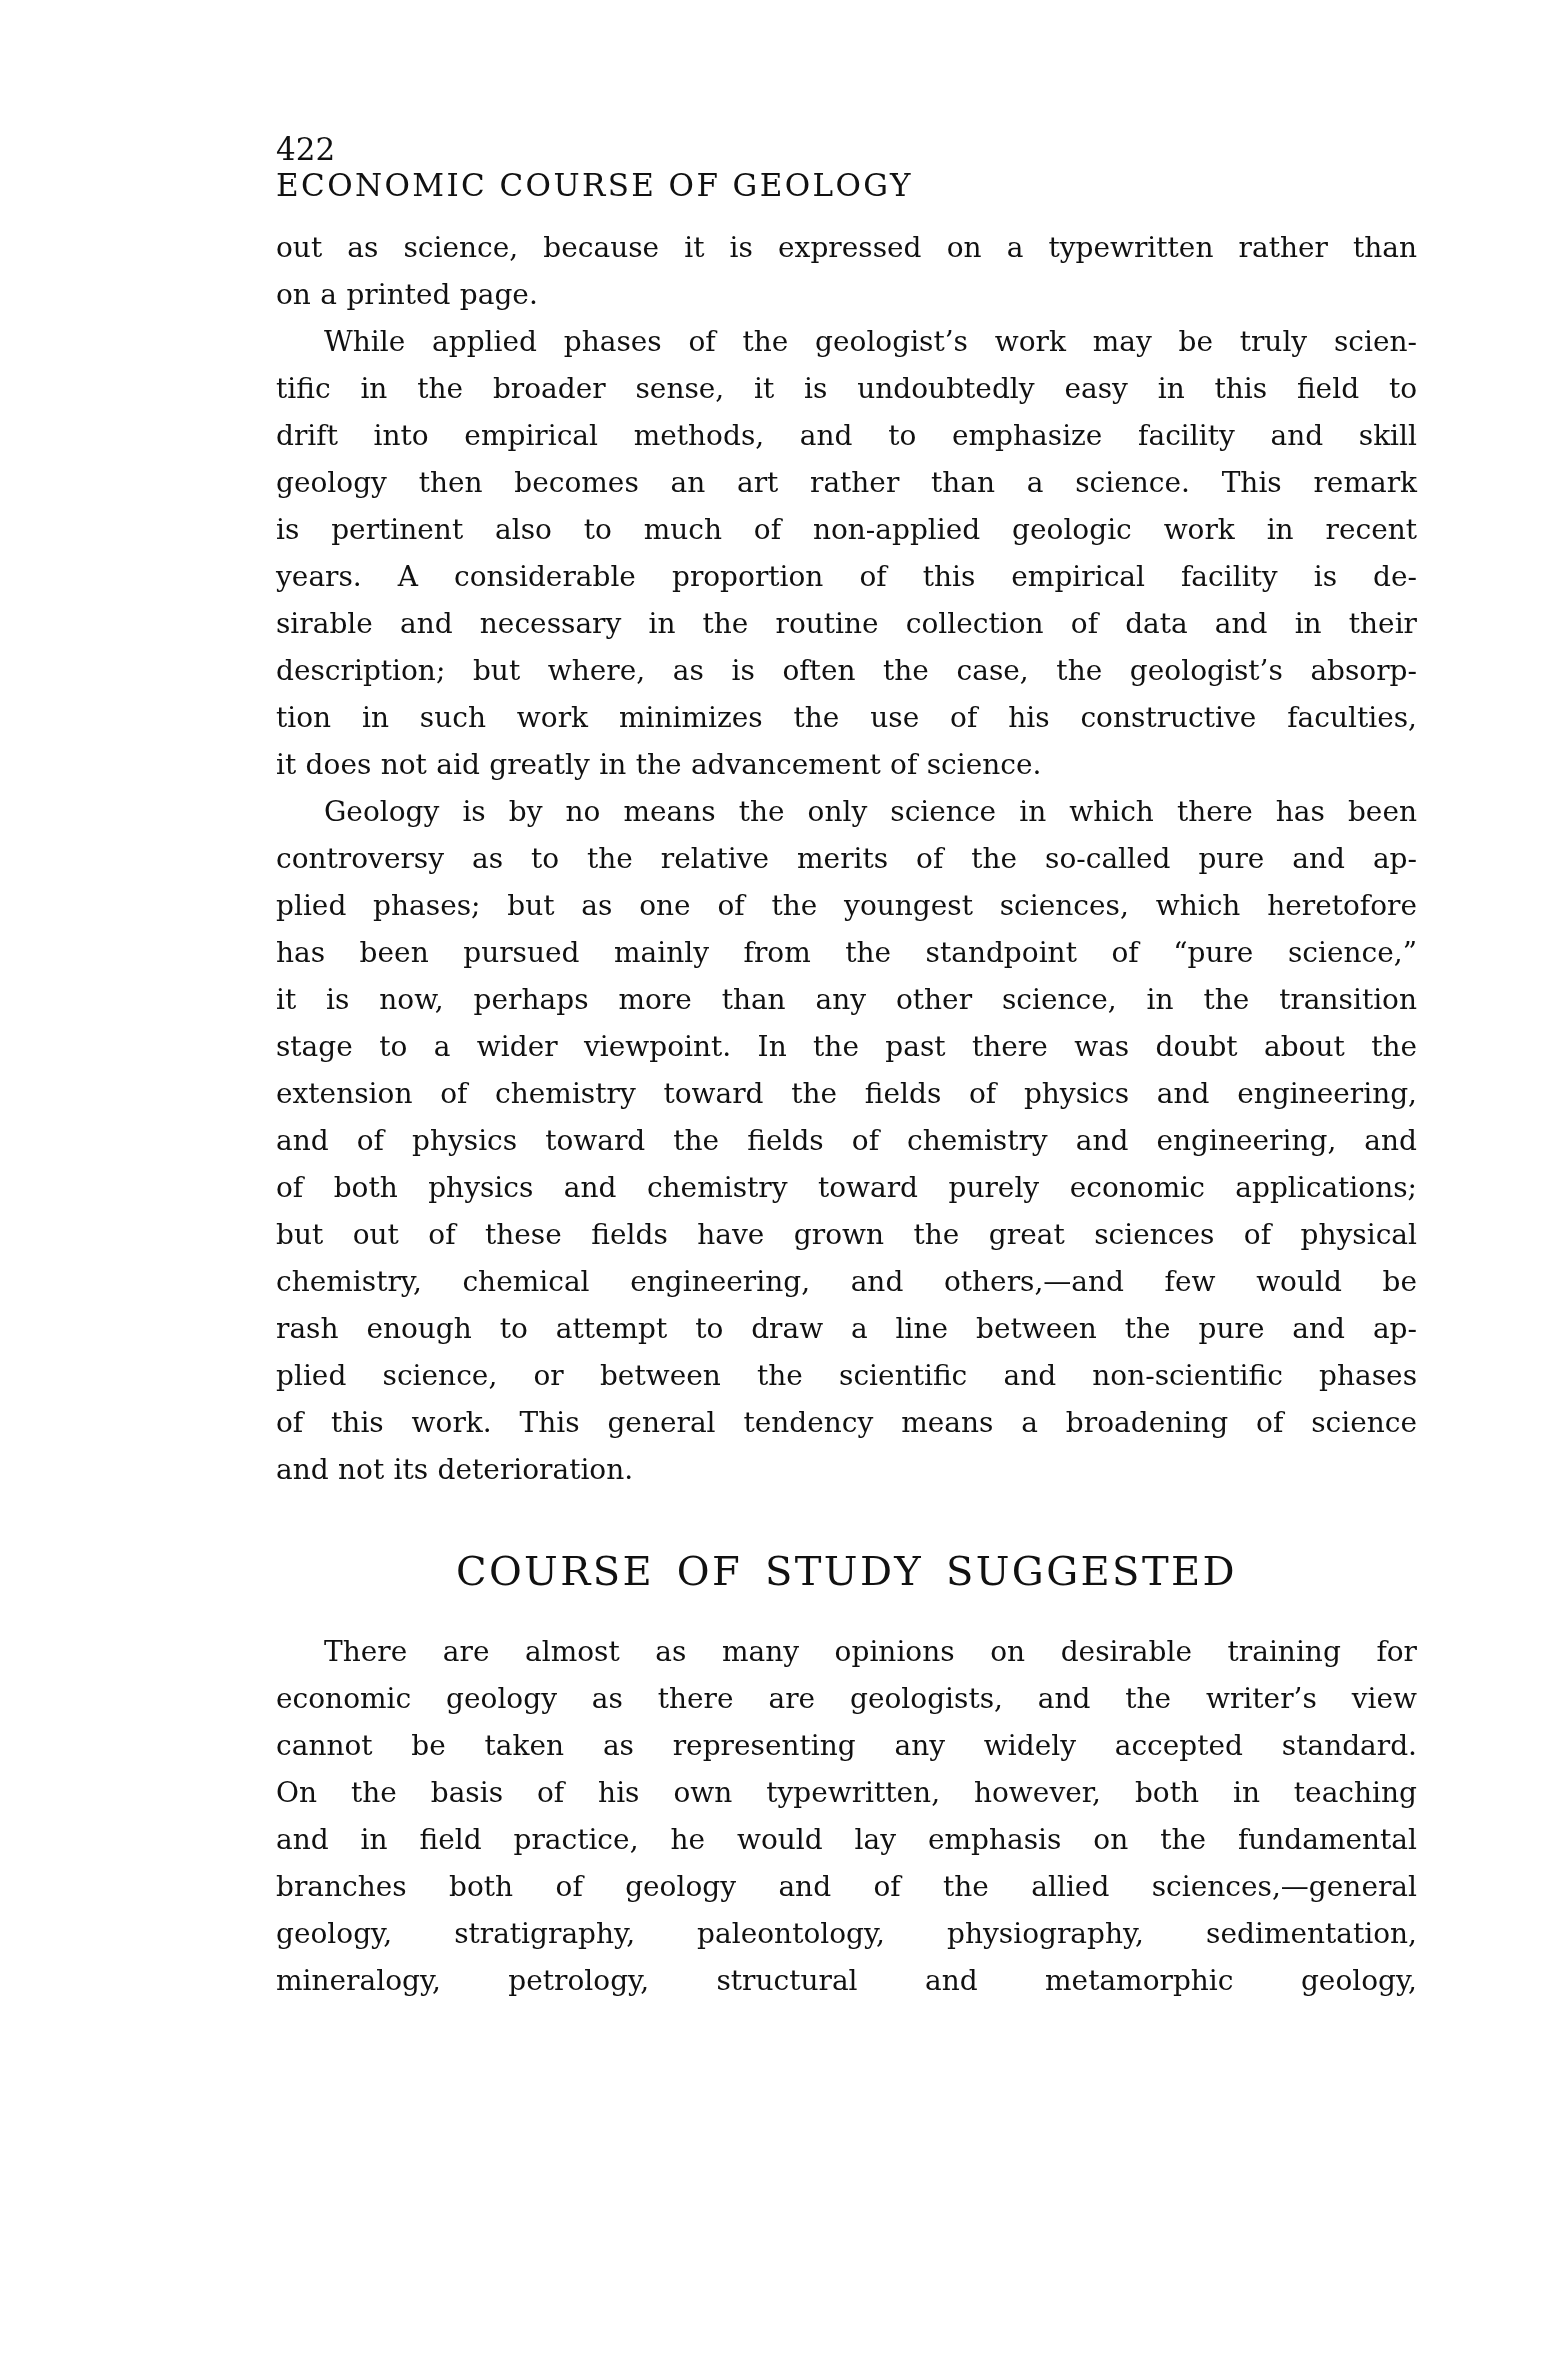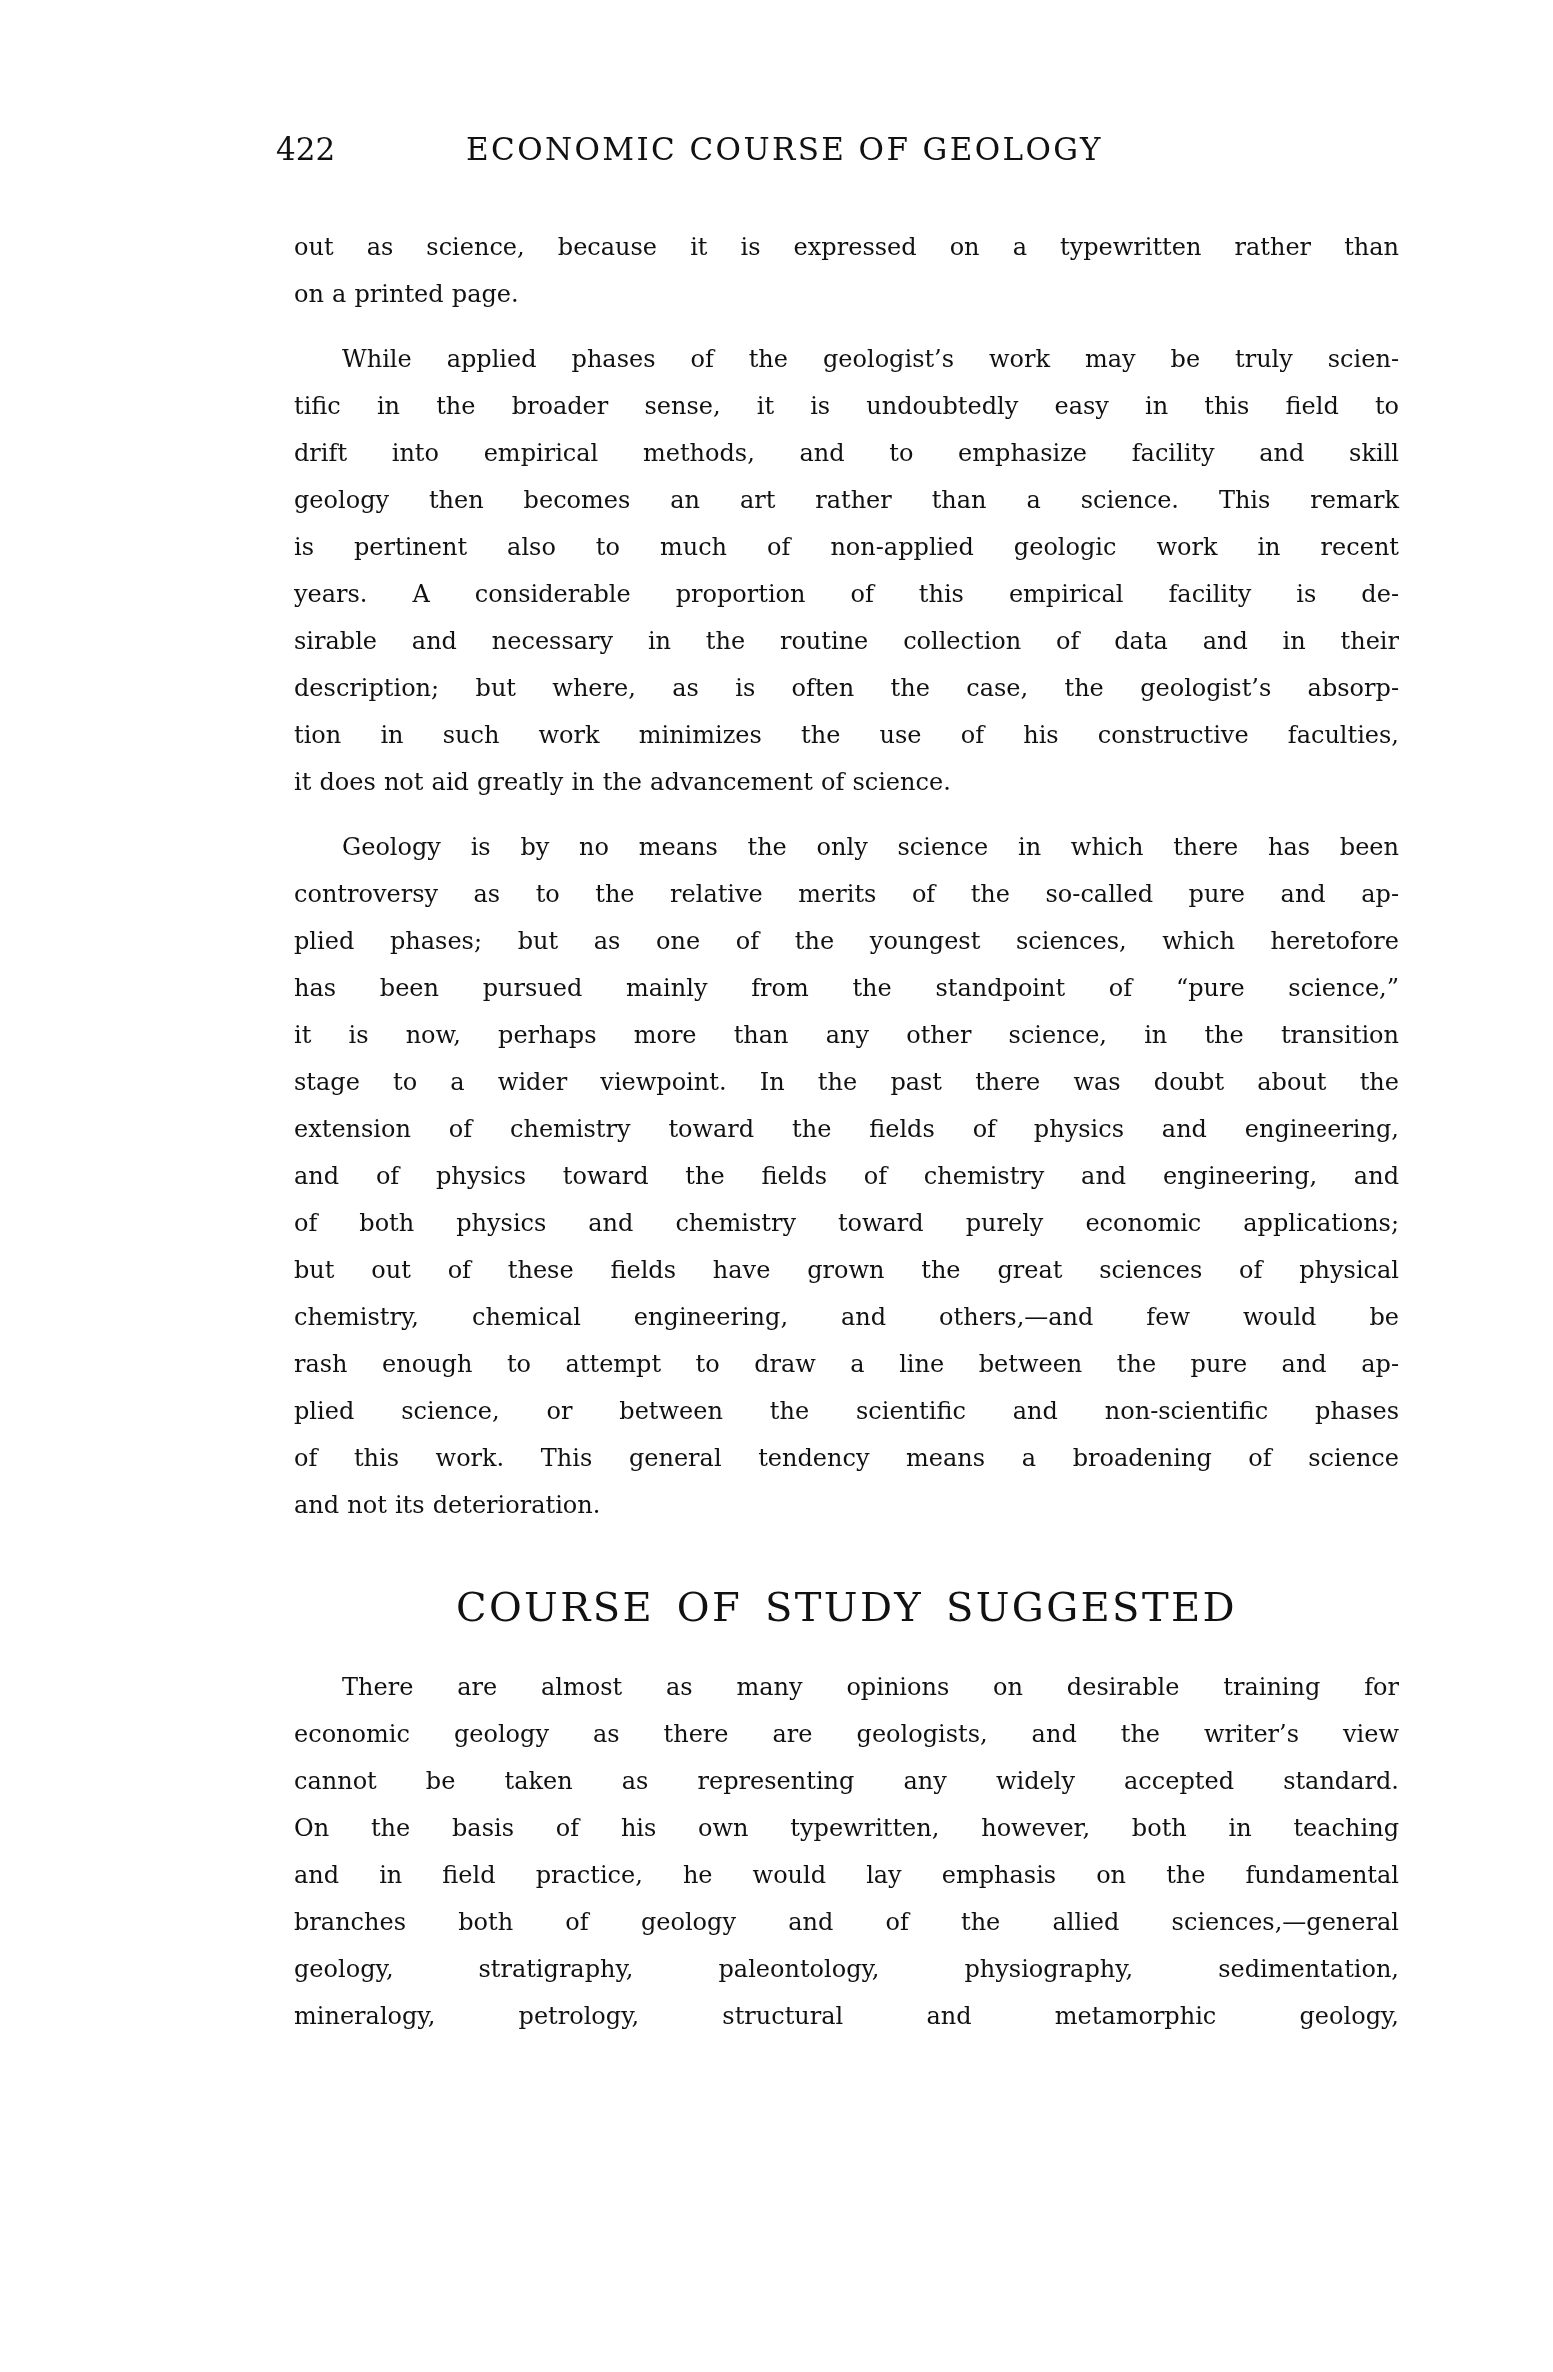--- a/index.html
+++ b/index.html
@@ -21,31 +21,32 @@
       top: 131px;
       width: 1141px;
     }
     .running-head {
       display: flex;
       align-items: baseline;
       height: 57px;
       font-size: 31px;
       letter-spacing: 1px;
       margin-bottom: 36px;
+      flex-direction: column;
     }
     .page-number {
       width: 190px;
       letter-spacing: 0;
     }
     .running-title {
       letter-spacing: 2.4px;
     }
     .para {
-      margin: 18px;
-      font-size: 24px;
+      margin: 0;
+      font-size: 28px;
       line-height: 47px;
       text-align: justify;
       text-align-last: left;
       hyphens: manual;
       word-spacing: 0.5px;
     }
     .line {
       display: block;
       text-align: justify;
       text-align-last: justify;

